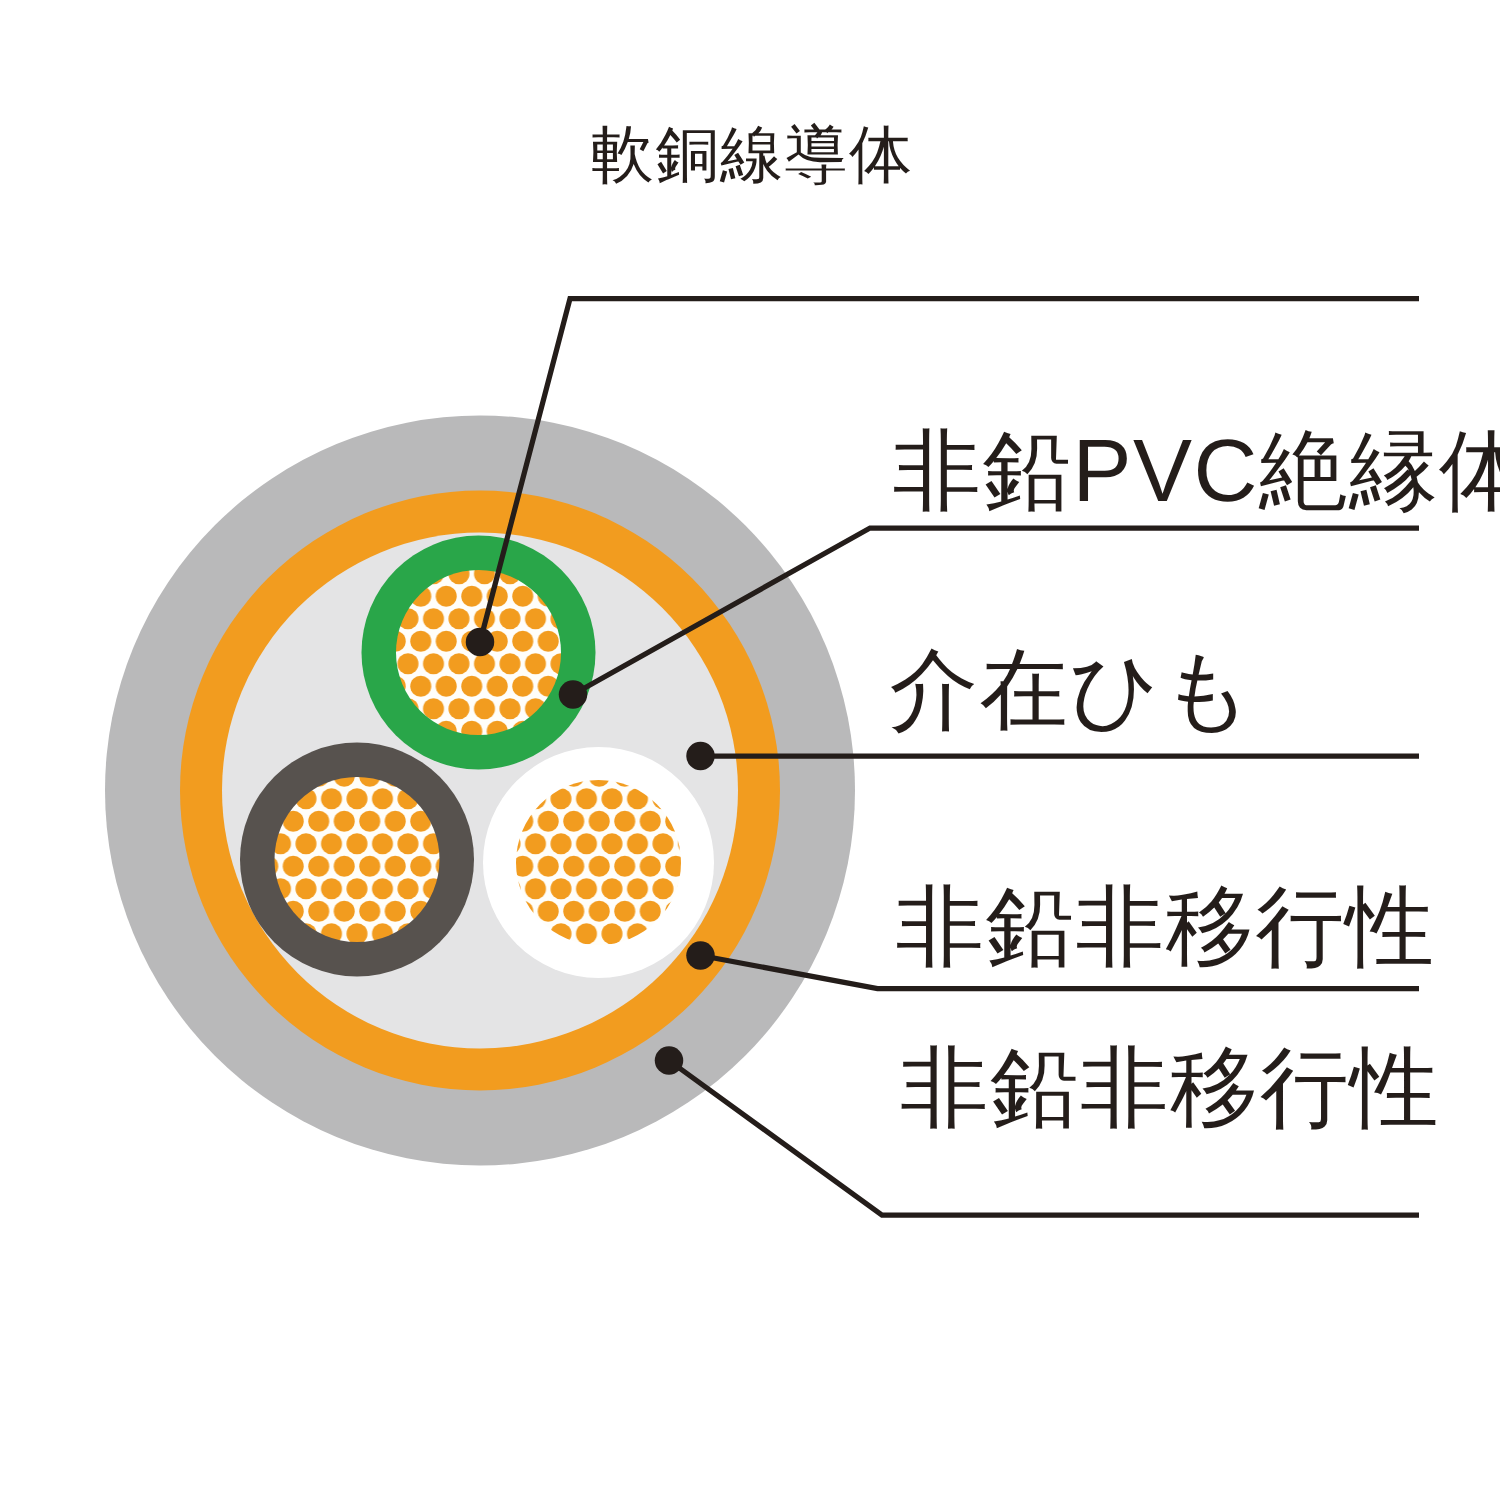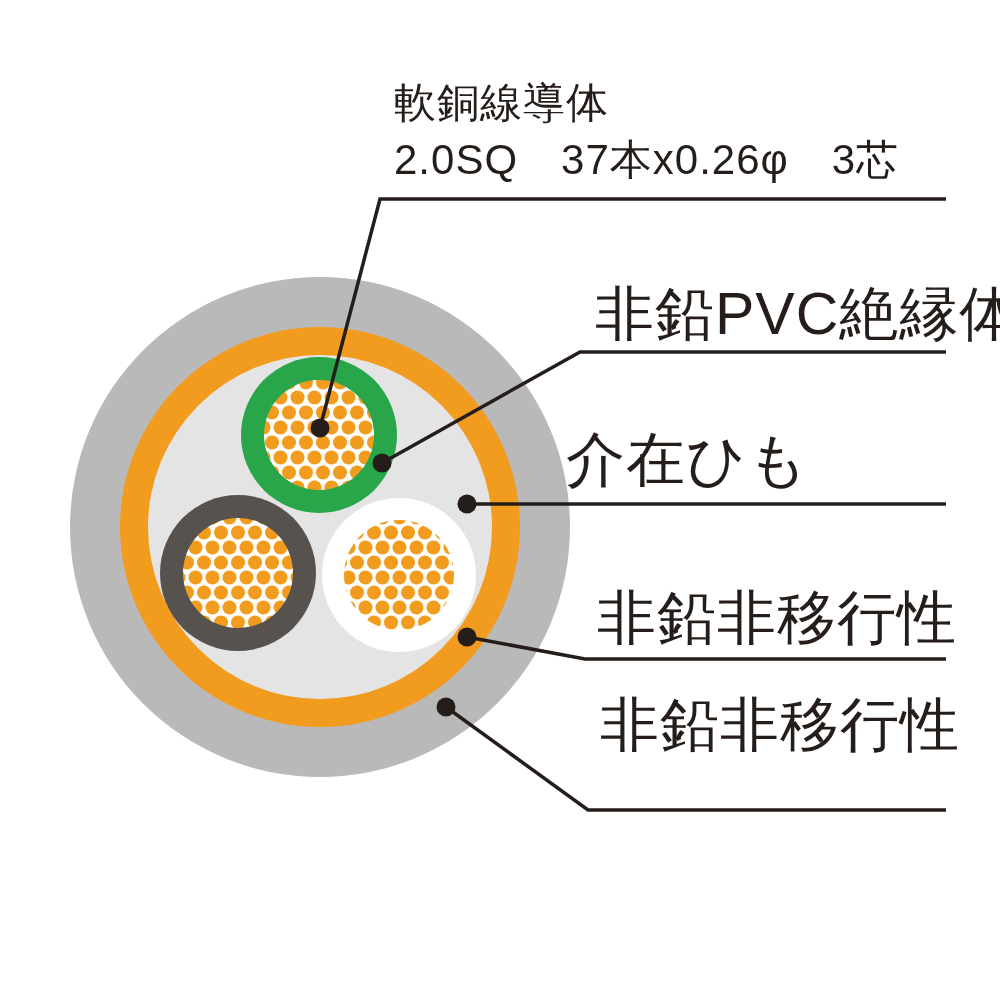--- a/index.html
+++ b/index.html
@@ -26,21 +26,21 @@
     position:absolute;
     color:var(--line-ink);
     font-size:59px;
     line-height:1.18;
     white-space:nowrap;
     letter-spacing:1px;
   }
   .label span{display:block;}
   #label-conductor{left:394px;top:74px;font-size:42px;line-height:1.36;}
   #label-insulation{left:595px;top:280px;}
-  #label-filler{left:566px;top:426px;}
+  #label-filler{left:593px;top:426px;}
   #label-tape{left:597px;top:584px;}
   #label-sheath{left:600px;top:691px;}
   .title{
     position:absolute;
     left:140px;top:838px;
     font-size:56px;
     font-weight:bold;
     letter-spacing:1px;
     color:var(--title-blue);
     white-space:nowrap;
@@ -87,21 +87,20 @@
       <circle class="dot" cx="320" cy="428" r="9.5"></circle>
       <circle class="dot" cx="382" cy="463" r="9.5"></circle>
       <circle class="dot" cx="467" cy="504" r="9.5"></circle>
       <circle class="dot" cx="467" cy="637" r="9.5"></circle>
       <circle class="dot" cx="446" cy="707" r="9.5"></circle>
     </g>
   </svg>
 
   <div class="label" id="label-conductor">
     <span>軟銅線導体</span>
-    <span>2.0SQ　37本x0.26φ　3芯</span>
   </div>
 
   <div class="label" id="label-insulation">非鉛PVC絶縁体</div>
 
   <div class="label" id="label-filler">介在ひも</div>
 
   <div class="label" id="label-tape">非鉛非移行性</div>
 
   <div class="label" id="label-sheath">
     <span>非鉛非移行性</span>

